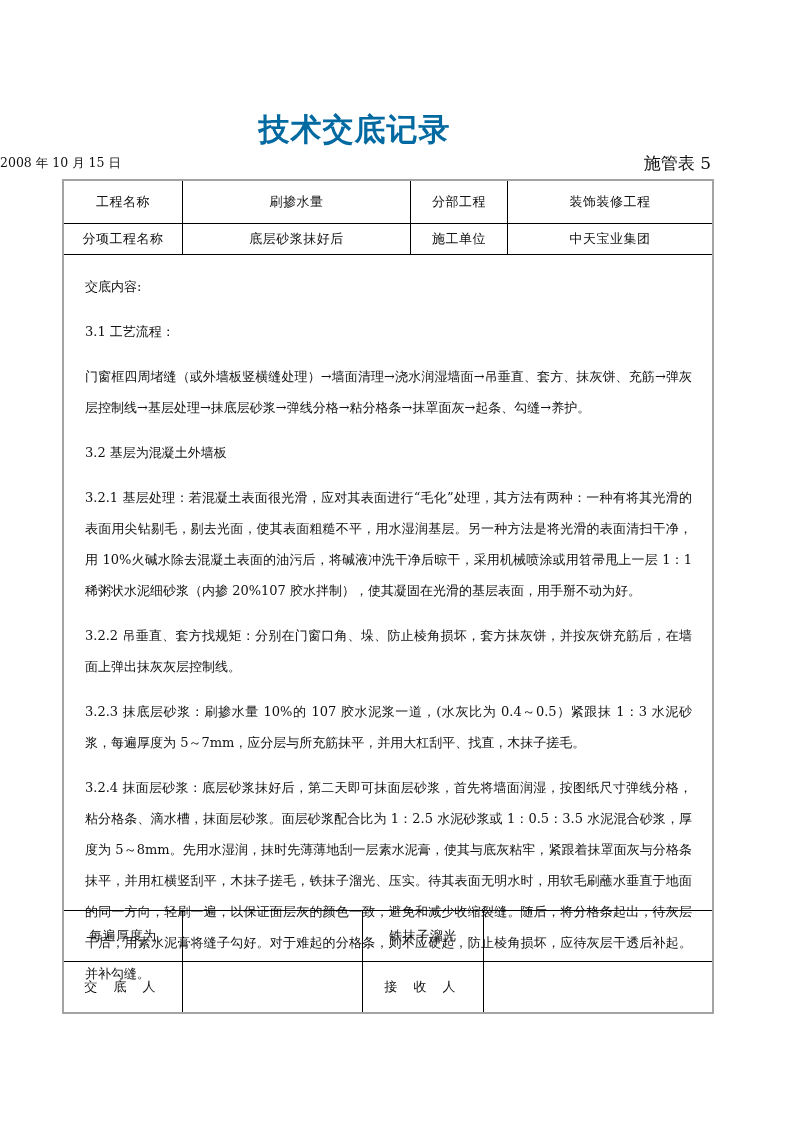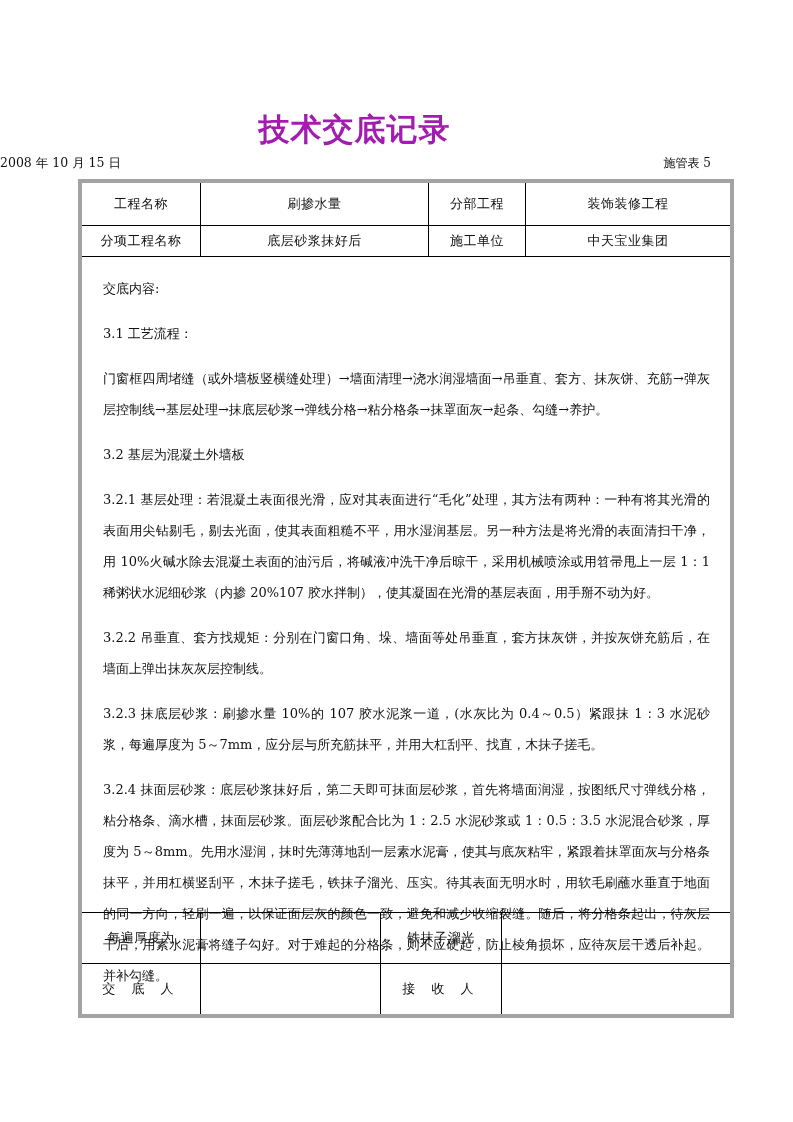--- a/index.html
+++ b/index.html
@@ -5,33 +5,33 @@
   html, body { margin: 0; padding: 0; background: #ffffff; }
   body {
     width: 793px; height: 1122px; position: relative; overflow: hidden;
     font-family: "DejaVu Serif", "Liberation Serif", serif;
     color: #111;
   }
   .title {
     position: absolute; left: 0; width: 709px; top: 107px;
     text-align: center; font-family: "DejaVu Sans", "Liberation Sans", sans-serif;
     font-weight: bold; font-size: 31px; letter-spacing: 1px; line-height: 44px;
-    color: #a21caf;
+    color: #0369a1;
   }
   .date {
     position: absolute; left: 0; width: 793px; top: 155px;
     text-align: left; font-size: 12.5px; line-height: 16px;
   }
   .form-code {
     position: absolute; right: 82px; top: 155px;
-    font-size: 12px; line-height: 16px;
+    font-size: 17px; line-height: 16px;
   }
   .tbl {
-    position: absolute; left: 78px; top: 179px; width: 648px; height: 831px;
-    border: 4px solid #a3a3a3; box-sizing: content-box; text-decoration: underline;
+    position: absolute; left: 62px; top: 179px; width: 648px; height: 831px;
+    border: 2px solid #a3a3a3; box-sizing: content-box; text-decoration: underline;
   }
   .hline { position: absolute; left: 0; right: 0; height: 0; border-top: 1px solid #000; }
   .vline { position: absolute; width: 0; border-left: 1px solid #000; }
   .cell {
     position: absolute; display: flex; align-items: center; justify-content: center;
     font-size: 13px; text-align: center; letter-spacing: 0.5px;
   }
   .cell.sans { font-family: "DejaVu Sans", "Liberation Sans", sans-serif; font-size: 13px; }
   .cell.spaced { letter-spacing: 8px; }
   .content {
@@ -64,21 +64,21 @@
   <div class="cell sans" style="left:119px; width:227px; top:43px; height:30px;">底层砂浆抹好后</div>
   <div class="cell" style="left:347px; width:96px; top:43px; height:30px;">施工单位</div>
   <div class="cell" style="left:444px; width:204px; top:43px; height:30px;">中天宝业集团</div>
 
   <div class="content">
     <p>交底内容:</p>
     <p>3.1 工艺流程：</p>
     <p>门窗框四周堵缝（或外墙板竖横缝处理）→墙面清理→浇水润湿墙面→吊垂直、套方、抹灰饼、充筋→弹灰层控制线→基层处理→抹底层砂浆→弹线分格→粘分格条→抹罩面灰→起条、勾缝→养护。</p>
     <p>3.2 基层为混凝土外墙板</p>
     <p>3.2.1 基层处理：若混凝土表面很光滑，应对其表面进行“毛化”处理，其方法有两种：一种有将其光滑的表面用尖钻剔毛，剔去光面，使其表面粗糙不平，用水湿润基层。另一种方法是将光滑的表面清扫干净，用 10%火碱水除去混凝土表面的油污后，将碱液冲洗干净后晾干，采用机械喷涂或用笤帚甩上一层 1：1 稀粥状水泥细砂浆（内掺 20%107 胶水拌制），使其凝固在光滑的基层表面，用手掰不动为好。</p>
-    <p>3.2.2 吊垂直、套方找规矩：分别在门窗口角、垛、墙面等处吊垂直，套方抹灰饼，并按灰饼充筋后，在墙面上弹出抹灰灰层控制线。</p>
+    <p>3.2.2 吊垂直、套方找规矩：分别在门窗口角、垛、防止棱角损坏，套方抹灰饼，并按灰饼充筋后，在墙面上弹出抹灰灰层控制线。</p>
     <p>3.2.3 抹底层砂浆：刷掺水量 10%的 107 胶水泥浆一道，(水灰比为 0.4～0.5）紧跟抹 1：3 水泥砂浆，每遍厚度为 5～7mm，应分层与所充筋抹平，并用大杠刮平、找直，木抹子搓毛。</p>
     <p>3.2.4 抹面层砂浆：底层砂浆抹好后，第二天即可抹面层砂浆，首先将墙面润湿，按图纸尺寸弹线分格，粘分格条、滴水槽，抹面层砂浆。面层砂浆配合比为 1：2.5 水泥砂浆或 1：0.5：3.5 水泥混合砂浆，厚度为 5～8mm。先用水湿润，抹时先薄薄地刮一层素水泥膏，使其与底灰粘牢，紧跟着抹罩面灰与分格条抹平，并用杠横竖刮平，木抹子搓毛，铁抹子溜光、压实。待其表面无明水时，用软毛刷蘸水垂直于地面的同一方向，轻刷一遍，以保证面层灰的颜色一致，避免和减少收缩裂缝。随后，将分格条起出，待灰层干后，用素水泥膏将缝子勾好。对于难起的分格条，则不应硬起，防止棱角损坏，应待灰层干透后补起。并补勾缝。</p>
   </div>
 
   <div class="hline" style="top:729px;"></div>
   <div class="hline" style="top:780px;"></div>
   <div class="vline" style="left:118px; top:729px; height:102px;"></div>
   <div class="vline" style="left:298px; top:729px; height:102px;"></div>
   <div class="vline" style="left:419px; top:729px; height:102px;"></div>
 

